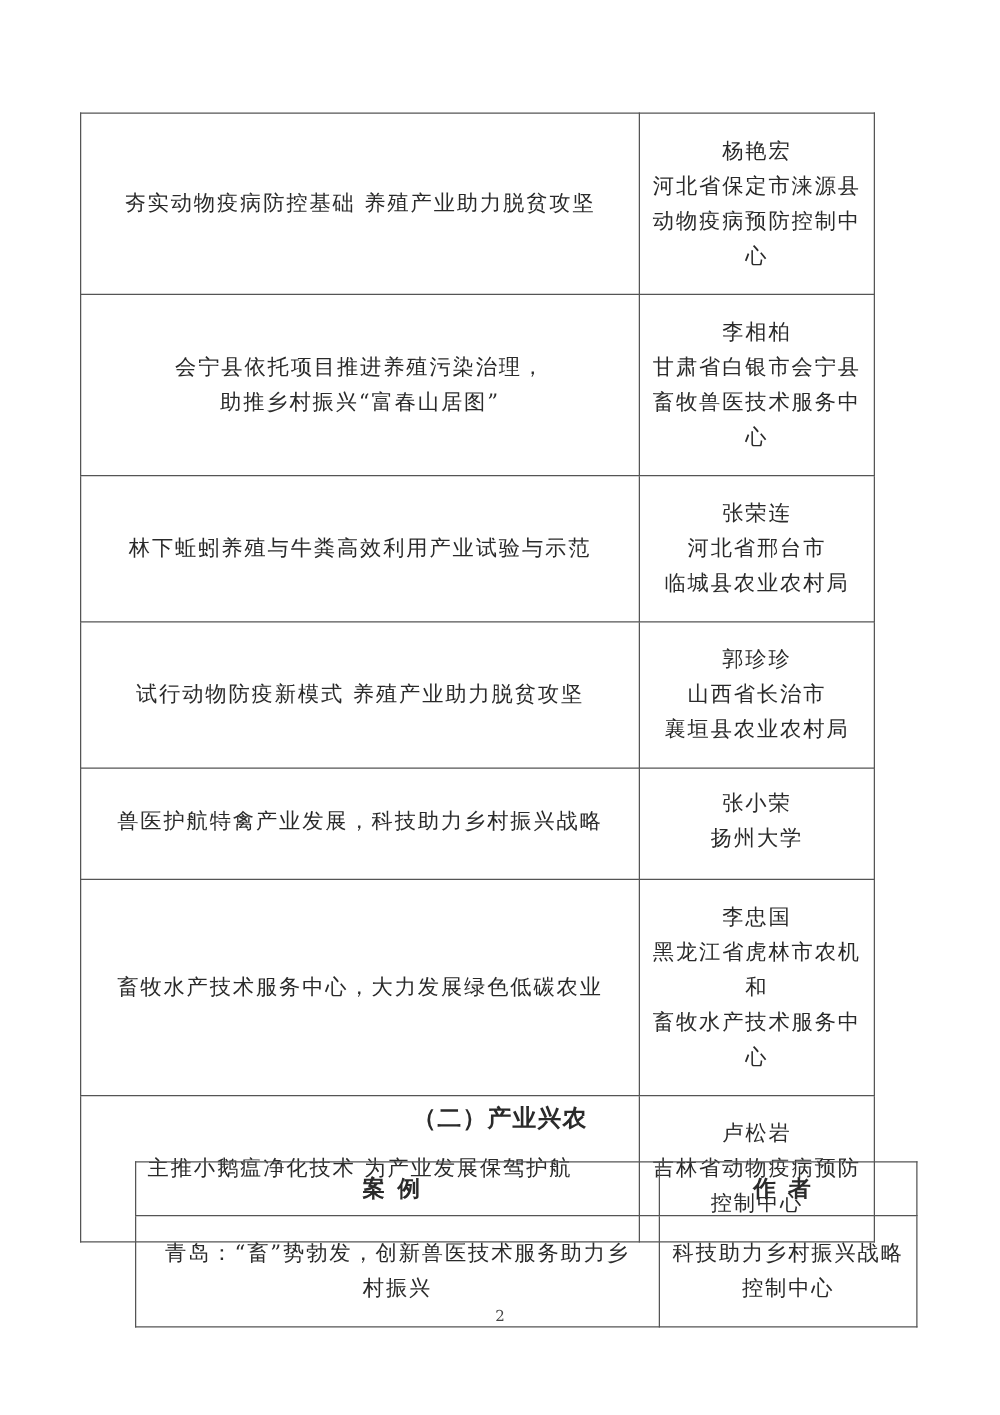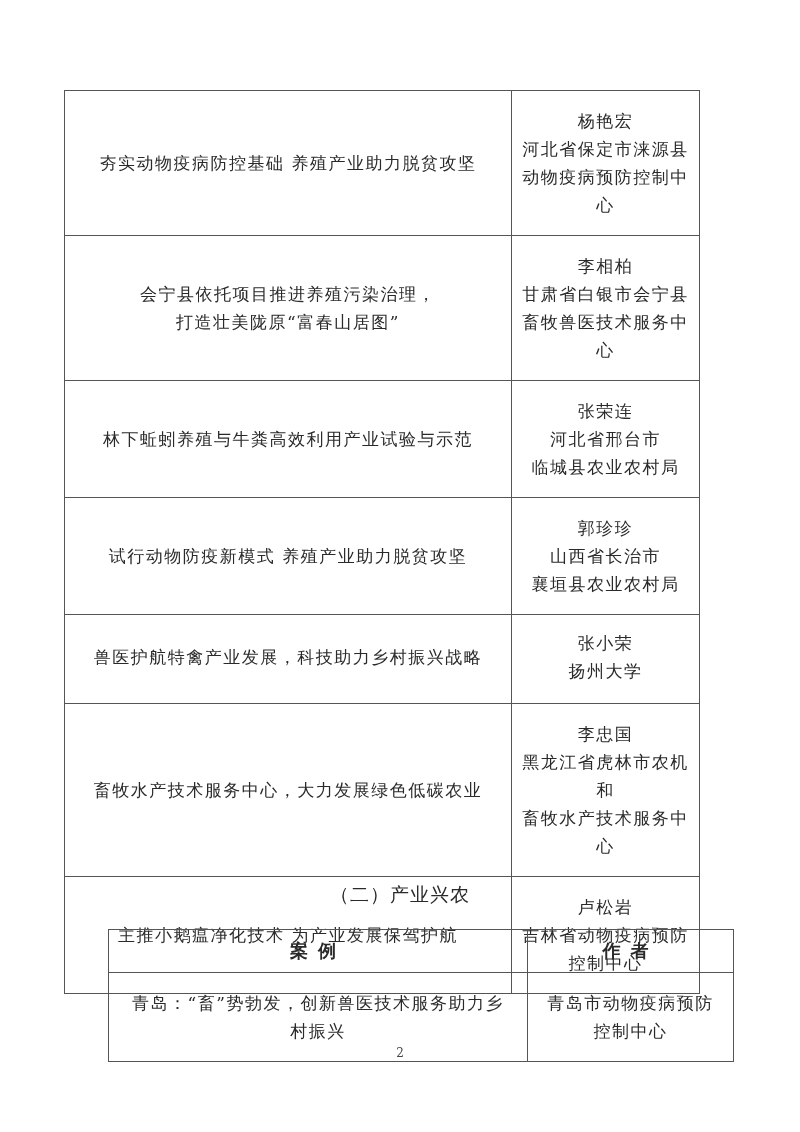--- a/index.html
+++ b/index.html
@@ -13,21 +13,21 @@
   }
   table.cases td {
     border: 1.5px solid #555; text-align: center; vertical-align: middle;
     font-size: 17px; line-height: 28px; letter-spacing: 1.5px; padding: 16px 6px;
   }
   #t1 { left: 64px; top: 90px; width: 635px; }
   #t1 col.c1 { width: 447px; } #t1 col.c2 { width: 188px; }
   .line { display: block; }
   .h2 {
     position: absolute; top: 882px; left: 0; width: 800px; text-align: center;
-    font-family: "DejaVu Sans", "Liberation Sans", sans-serif; font-weight: normal; font-size: 19px; letter-spacing: 1px;
+    font-family: "DejaVu Sans", "Liberation Sans", sans-serif; font-weight: bold; font-size: 19px; letter-spacing: 1px;
   }
   #t2 { left: 64px; top: 929px; width: 625px; margin-left: 44px; }
   #t2 col.c1 { width: 419px; } #t2 col.c2 { width: 206px; }
   #t2 th {
     border: 1.5px solid #555; font-weight: bold; font-size: 18px; height: 40px; letter-spacing: 10px;
     font-family: "DejaVu Serif", "Liberation Serif", serif;
   }
   .page-num {
     position: absolute; top: 1046px; left: 0; width: 800px; text-align: center; font-size: 12px; color: #444;
   }
@@ -48,21 +48,21 @@
           </td>
           <td>
             <span class="line">杨艳宏</span>
             <span class="line">河北省保定市涞源县</span>
             <span class="line">动物疫病预防控制中心</span>
           </td>
         </tr>
         <tr style="height: 86px;">
           <td>
             <span class="line">会宁县依托项目推进养殖污染治理，</span>
-            <span class="line">打造壮美陇原“富春山居图”</span>
+            <span class="line">助推乡村振兴“富春山居图”</span>
           </td>
           <td>
             <span class="line">李相柏</span>
             <span class="line">甘肃省白银市会宁县</span>
             <span class="line">畜牧兽医技术服务中心</span>
           </td>
         </tr>
         <tr style="height: 86px;">
           <td>
             <span class="line">林下蚯蚓养殖与牛粪高效利用产业试验与示范</span>
@@ -128,21 +128,21 @@
         <th>作者</th>
       </tr>
     </thead>
     <tbody id="t2-body">
         <tr style="height: 62px;">
           <td>
             <span class="line">青岛：“畜”势勃发，创新兽医技术服务助力乡</span>
             <span class="line">村振兴</span>
           </td>
           <td>
-            <span class="line">青岛市动物疫病预防</span>
+            <span class="line">科技助力乡村振兴战略</span>
             <span class="line">控制中心</span>
           </td>
         </tr>
       </tbody>
   </table>
 
   <div class="page-num">2</div>
 </div>
 
 </body></html>

